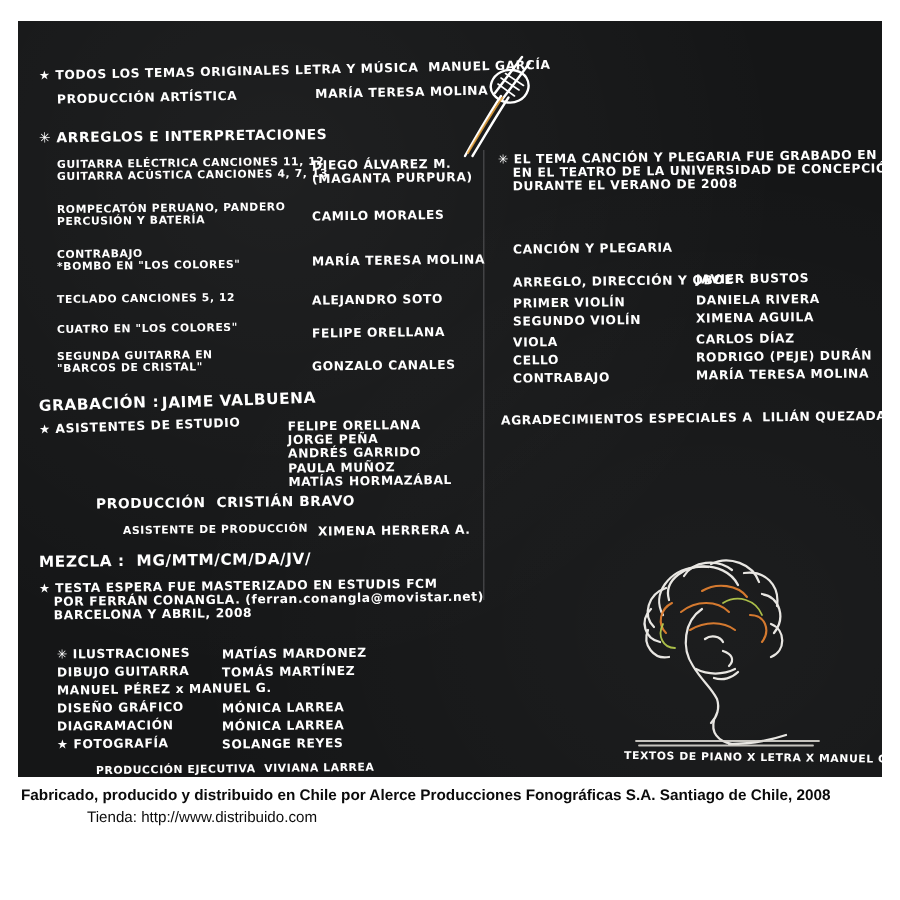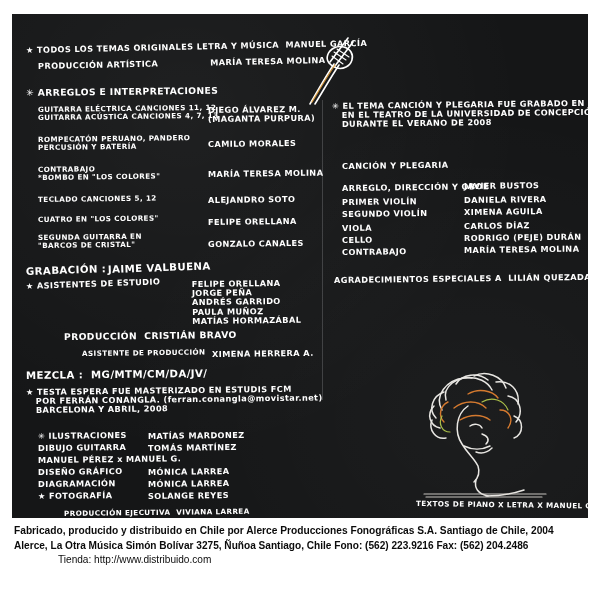--- a/index.html
+++ b/index.html
@@ -276,22 +276,21 @@
           <path d="M8 128 L130 128"></path>
           <path d="M10 131 L126 131"></path>
         </g>
       </svg>
     </div>
     <div class="face-caption hw sz7 tiltp" style="position:absolute;">TEXTOS DE PIANO X LETRA X MANUEL GARCÍA</div>
 
   </div>
 
   <div class="footer">
-    <div class="line f1">Fabricado, producido y distribuido en Chile por Alerce Producciones Fonográficas S.A. Santiago de Chile, 2004</div>
-    <div class="line bold">Alerce, La Otra Música   Simón Bolívar 3275, Ñuñoa  Santiago, Chile  Fono: (562) 223.9216  Fax: (562) 204.2486</div>
+    <div class="line f1">Fabricado, producido y distribuido en Chile por Alerce Producciones Fonográficas S.A. Santiago de Chile, 2008</div>
     <div class="urlrow">
       <span class="sp1"></span>
       <span class="bold">Tienda: http://www.distribuido.com</span>
       <span class="sp2"></span>
     </div>
   </div>
 
 </div>
 
 </body></html>

